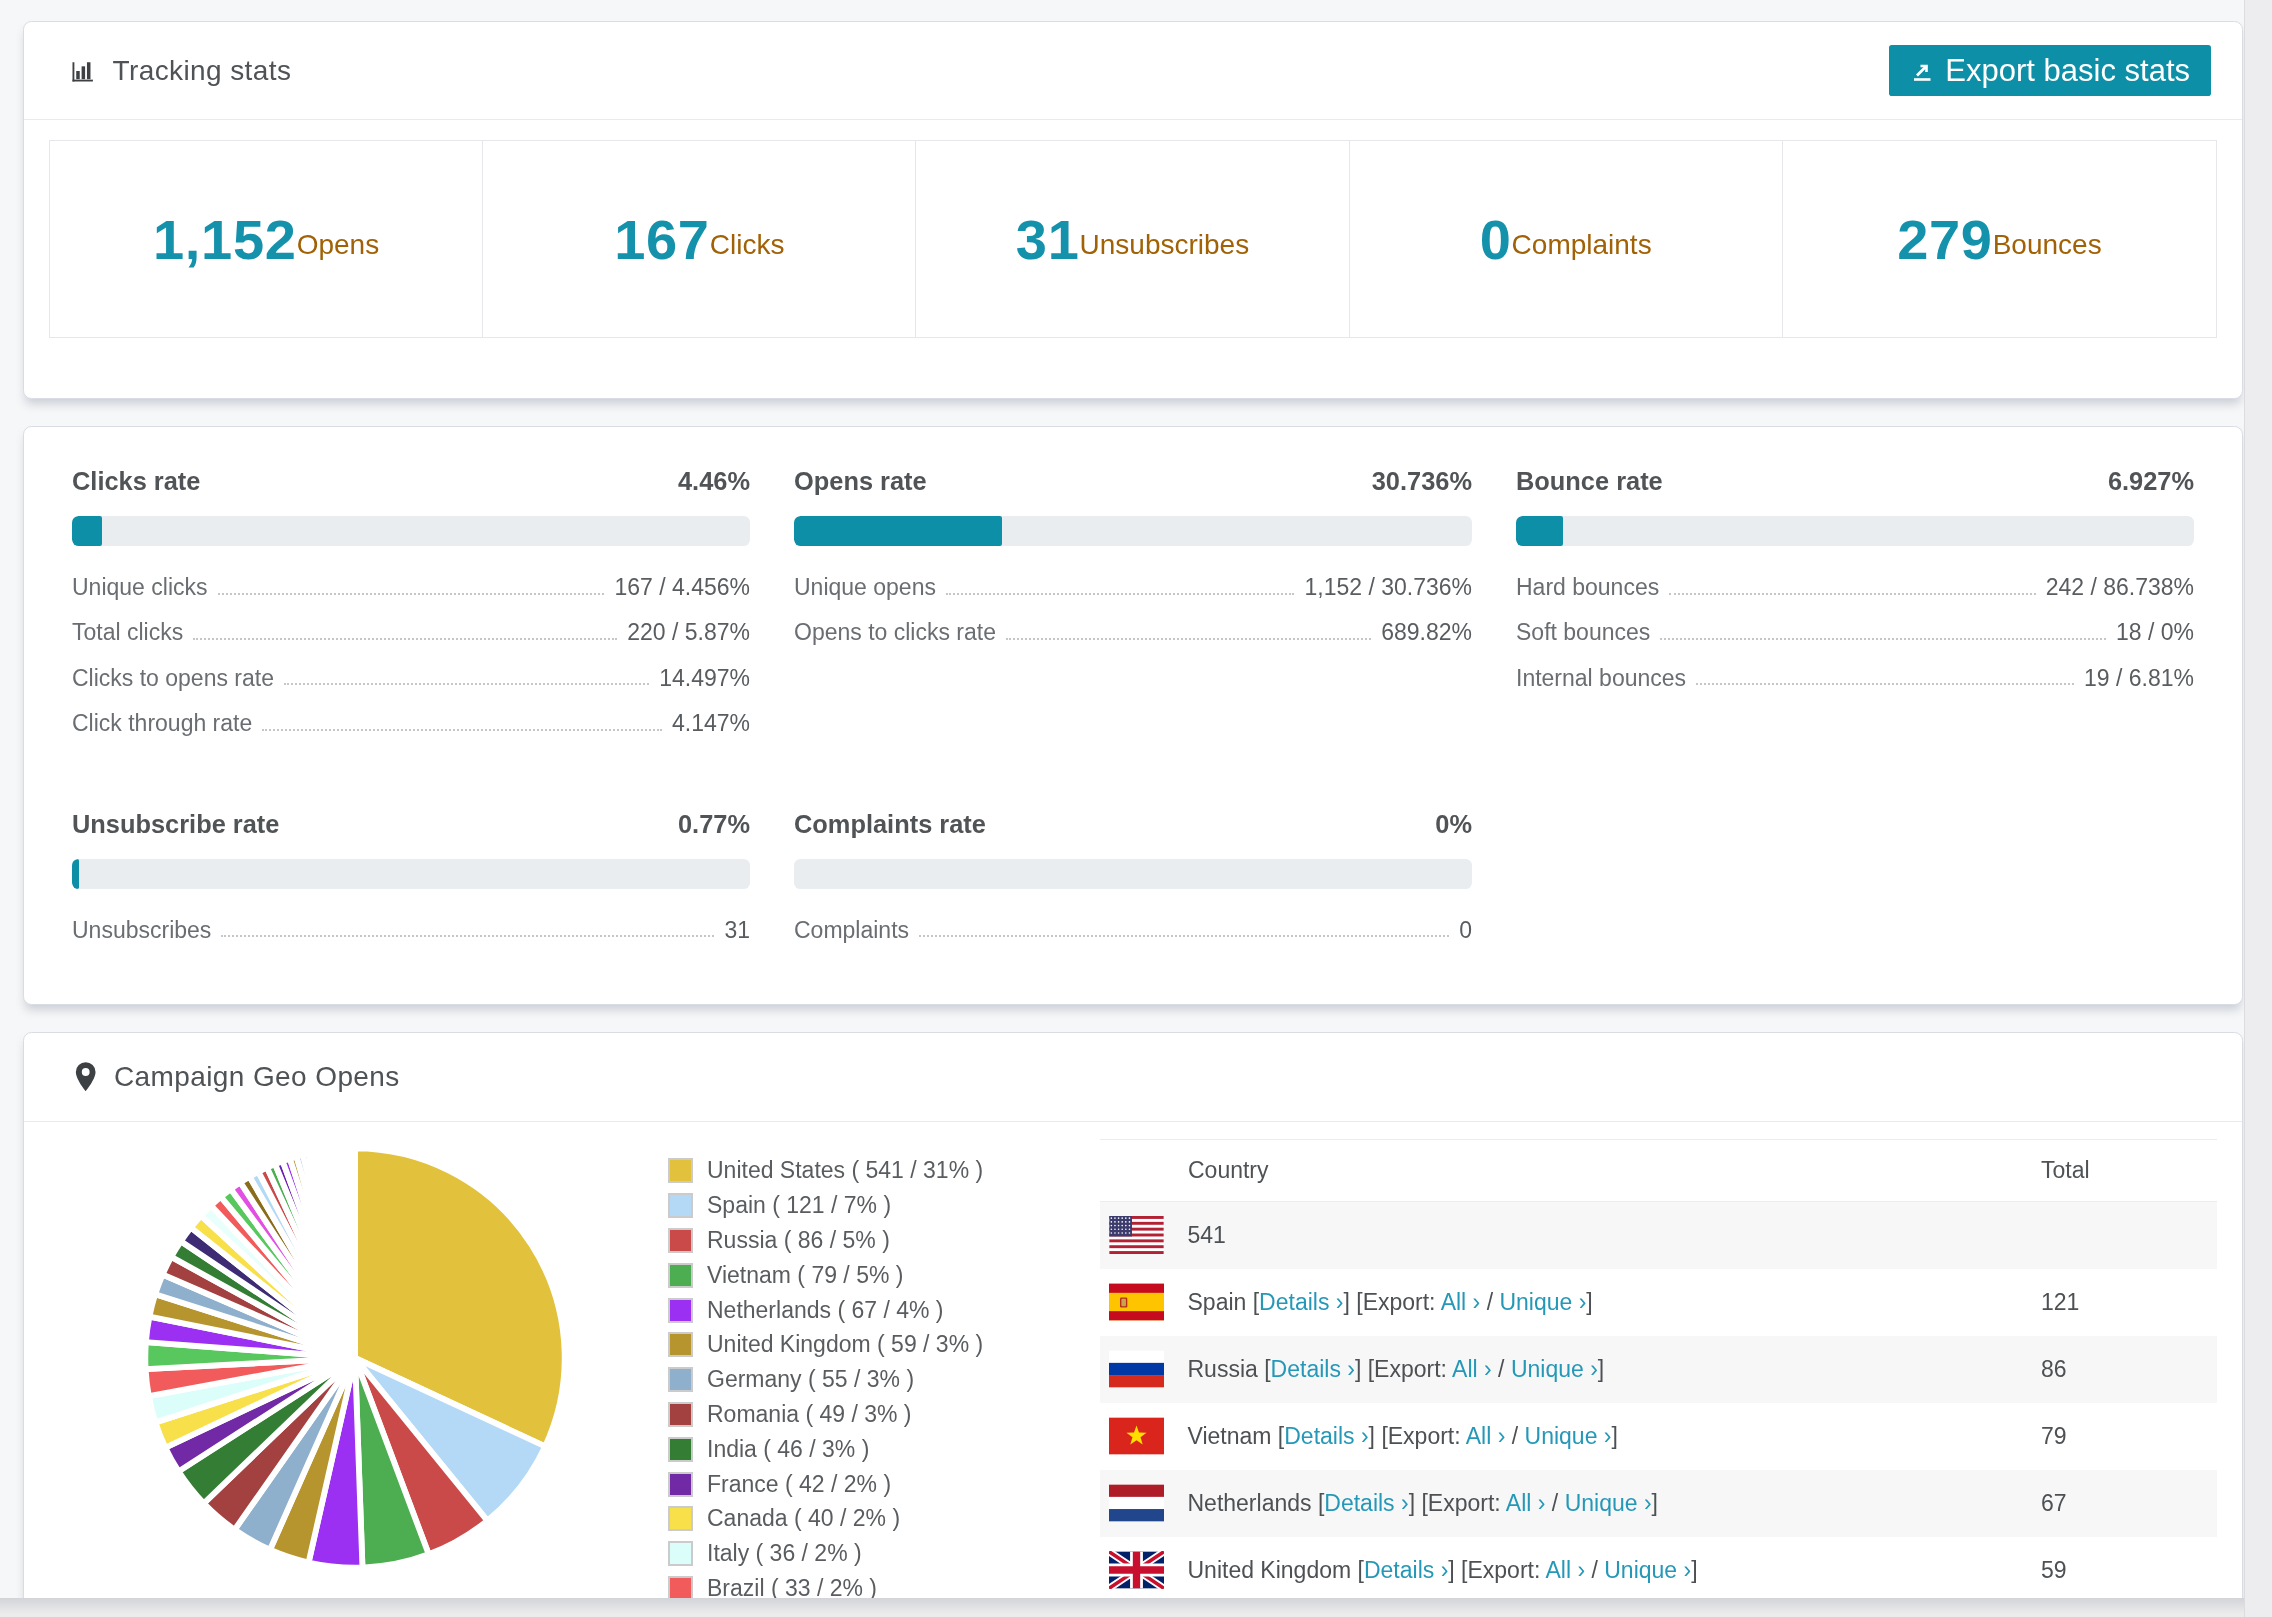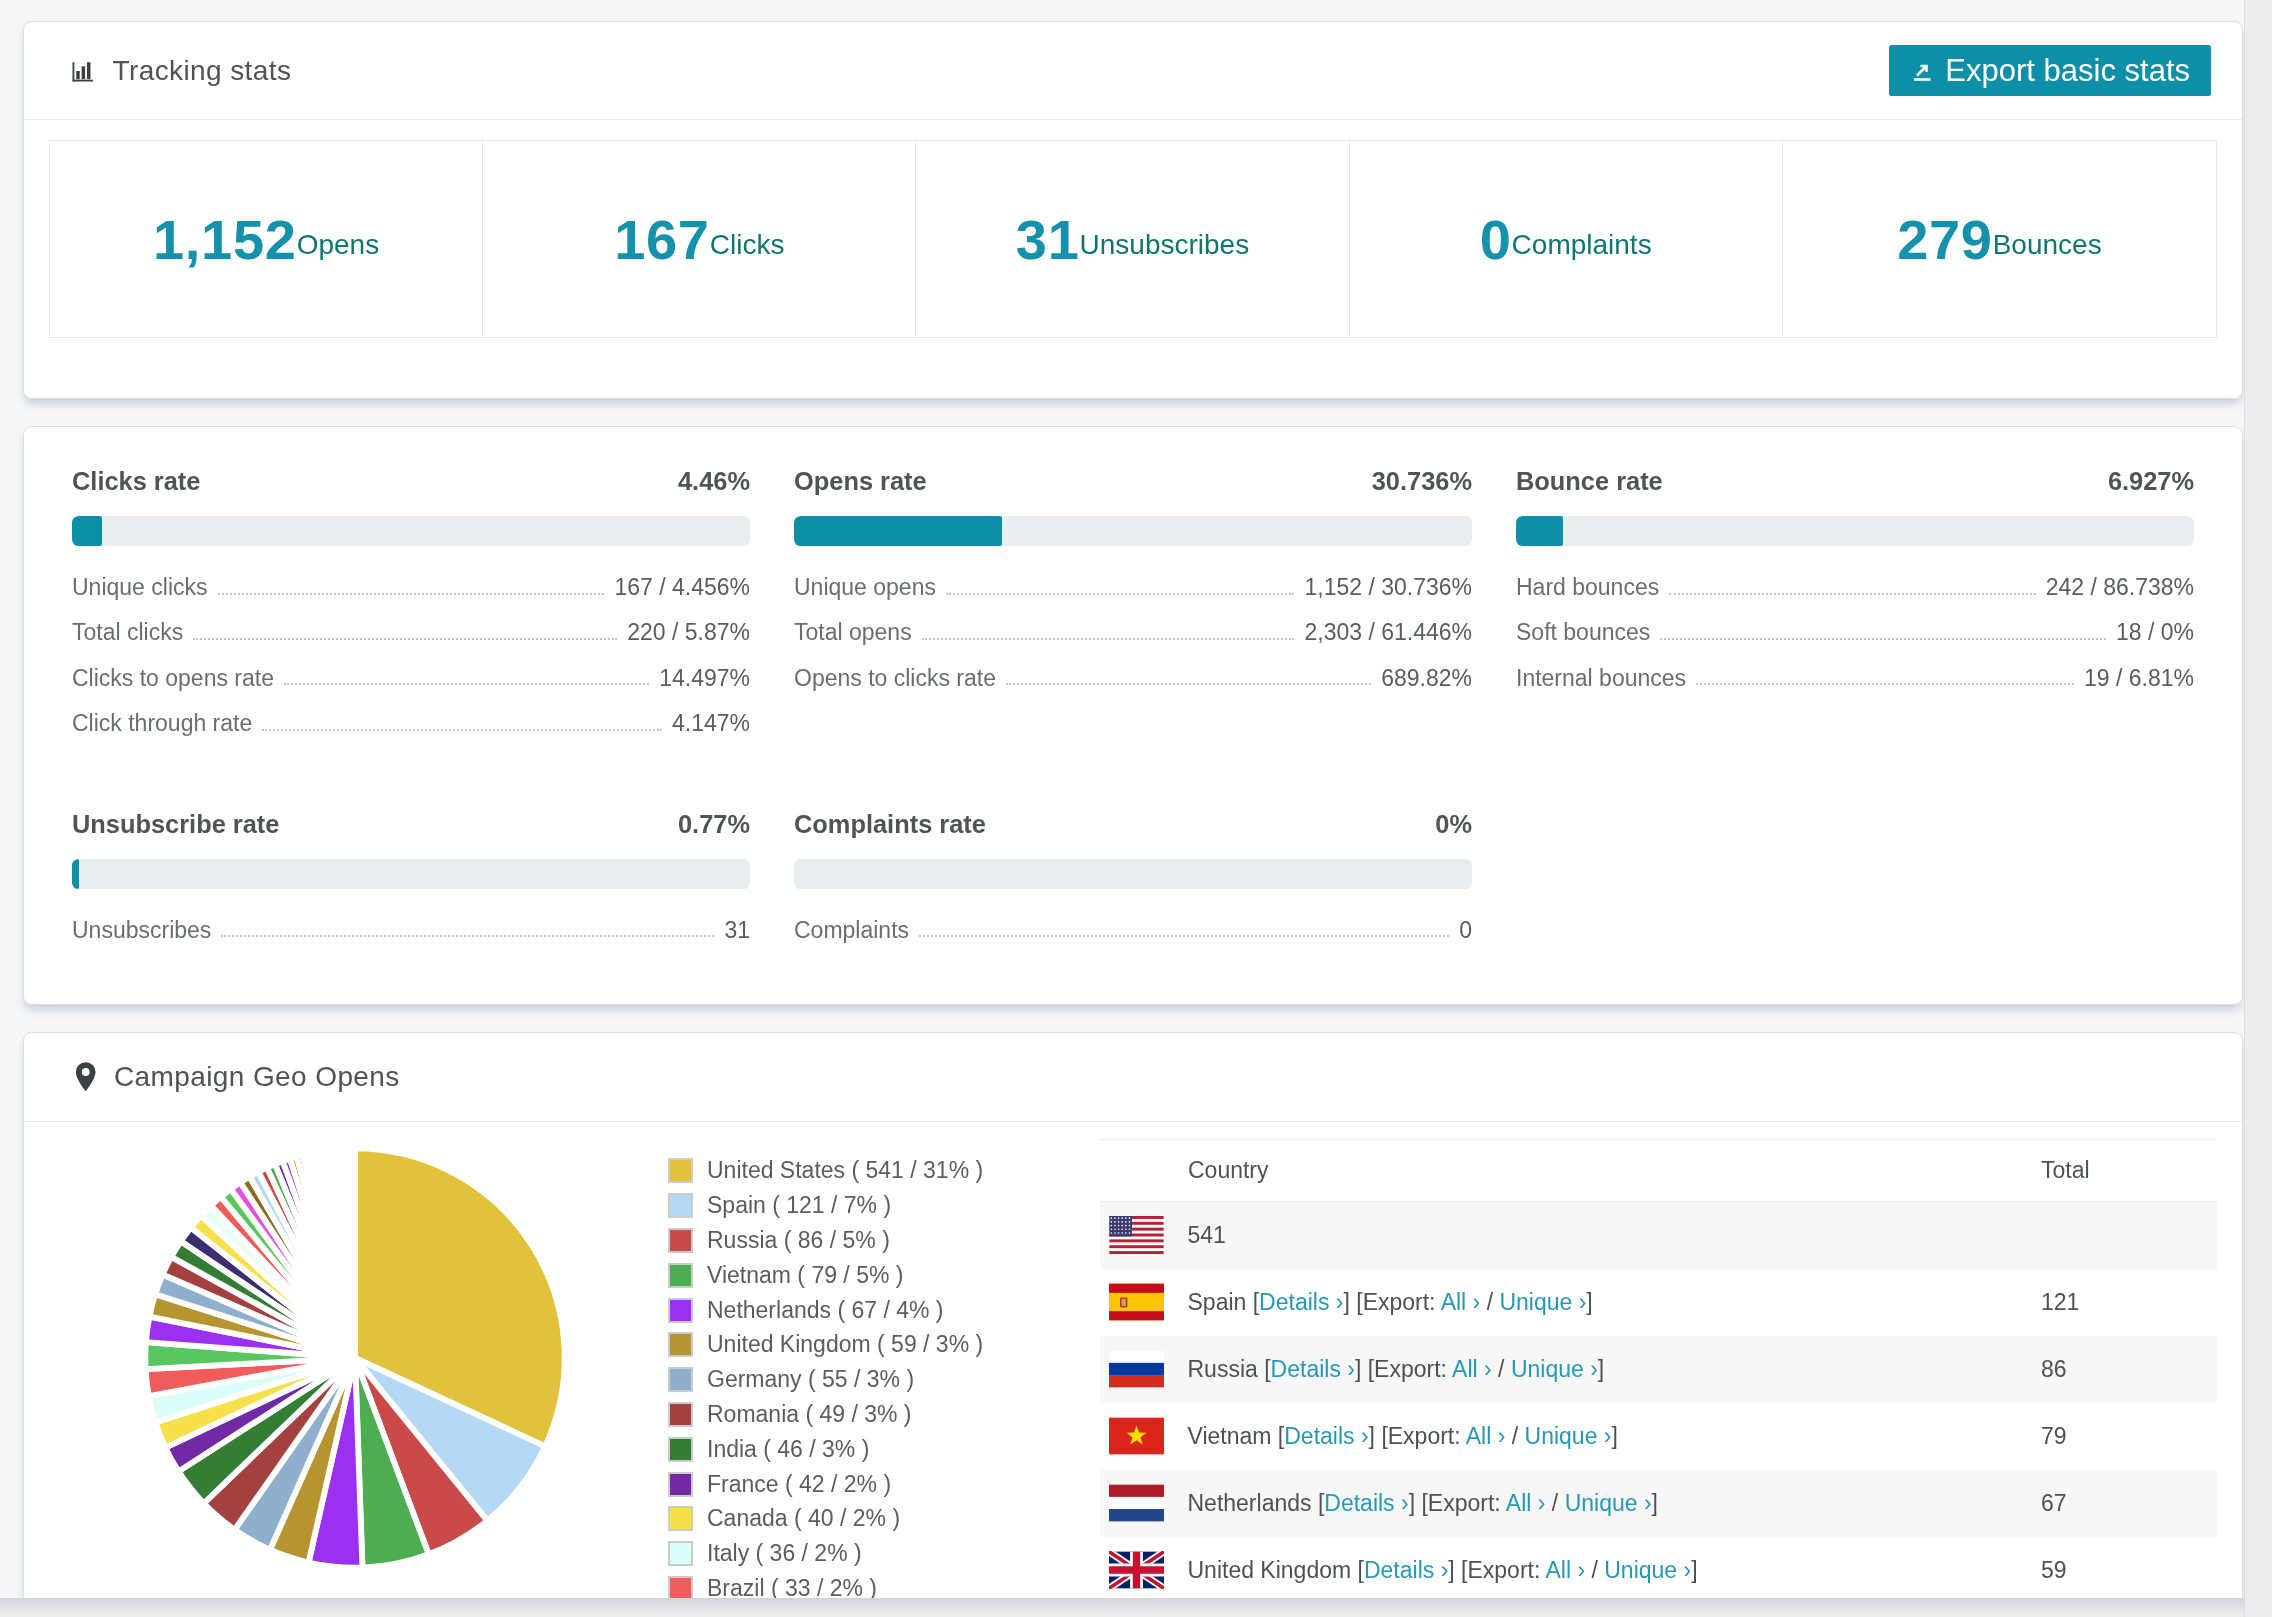--- a/index.html
+++ b/index.html
@@ -31,21 +31,21 @@
   }
 
   
   .summary{
     margin:20px 25px;border:1.4px solid #e5e7ea;display:grid;
     grid-template-columns:repeat(5,1fr);height:196px;
   }
   .stat-cell{border-right:1.4px solid #e5e7ea;display:flex;flex-direction:row;align-items:center;justify-content:center;}
   .stat-cell:last-child{border-right:none;}
   .stat-value{font-size:56px;font-weight:700;color:#1592ab;letter-spacing:0.7px;}
-  .stat-label{font-size:28px;color:#0f766e;margin-top:11.3px;}
+  .stat-label{font-size:28px;color:#a16207;margin-top:11.3px;}
 
   
   #card-rates{margin-top:27px;min-height:519px;padding:40px 25px 42px 25px;box-sizing:border-box;}
   .rates-grid{display:grid;grid-template-columns:repeat(3,1fr);column-gap:44px;row-gap:54px;margin:0 23px;}
   .rate-title-row{display:flex;justify-content:space-between;align-items:baseline;}
   .rate-title{font-size:25.4px;font-weight:700;color:#515457;}
   .rate-value{font-size:25.4px;font-weight:700;color:#515457;}
   .bar-track{margin-top:20px;height:30px;background:#eaedf0;border-radius:6.4px;overflow:hidden;}
   .bar-fill{height:100%;background:#0d90a7;border-radius:6.4px 2.1px 2.1px 6.4px;}
   .rate-rows{margin-top:28px;}
@@ -183,25 +183,20 @@
             <span class="rate-value">30.736%</span>
           </div>
           <div class="bar-track">
             <div class="bar-fill" style="width: 30.736%;"></div>
           </div>
           <div class="rate-rows">
             <div class="rate-row">
               <span class="rate-row-label">Unique opens</span>
               <span class="leader"></span>
               <span class="rate-row-value">1,152 / 30.736%</span>
-            </div>
-            <div class="rate-row">
-              <span class="rate-row-label">Total opens</span>
-              <span class="leader"></span>
-              <span class="rate-row-value">2,303 / 61.446%</span>
             </div>
             <div class="rate-row">
               <span class="rate-row-label">Opens to clicks rate</span>
               <span class="leader"></span>
               <span class="rate-row-value">689.82%</span>
             </div>
           </div>
         </div>
         <div class="rate-block">
           <div class="rate-title-row">

